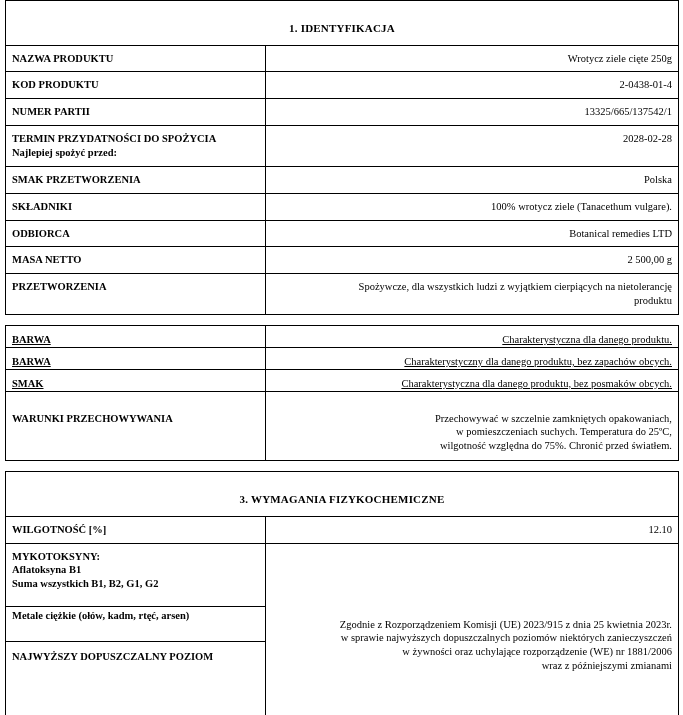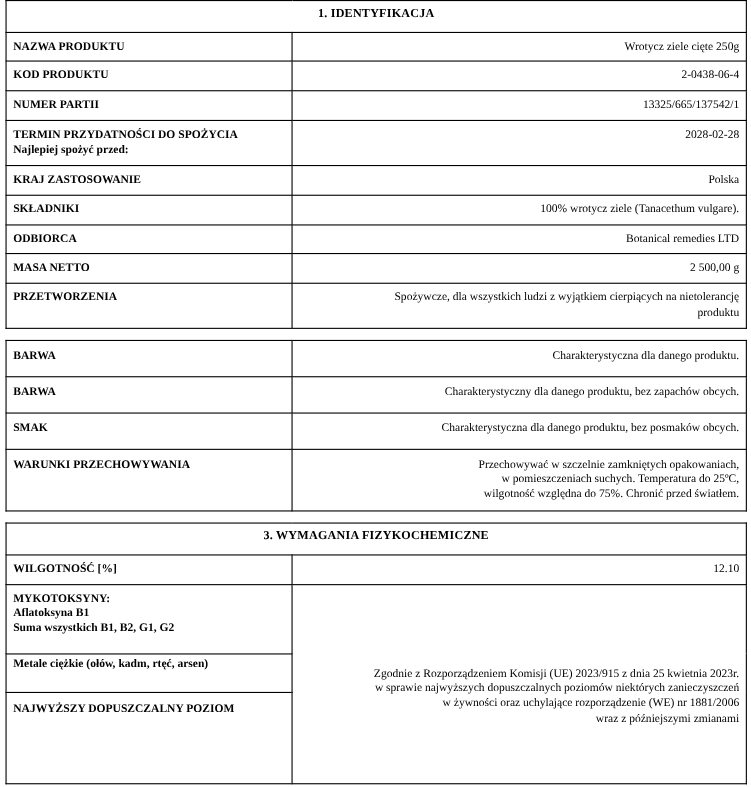--- a/index.html
+++ b/index.html
@@ -40,44 +40,44 @@
   }
 
   .spec-table .col-label { width: 260px; }
   .spec-table .col-value { width: 413px; }
 
   td.section-header {
     text-align: center;
     font-weight: bold;
     font-size: 11px;
     letter-spacing: 0.2px;
-    padding-top: 4px;
+    padding-top: 20px;
     padding-bottom: 9px;
     vertical-align: middle;
   }
 
   td.label-cell {
     font-weight: bold;
     font-size: 10.5px;
     margin-top: 12px;
   }
 
   td.value-cell {
     font-weight: normal;
     font-size: 10.5px;
     text-align: right;
   }
   .gap-md { height: 10px; line-height: 10px; font-size: 0; }
 
   .ln { display: block; white-space: pre; }
 
   .lead-space { white-space: pre; }
-  tr.r-xtall td { padding-top: 7px; padding-bottom: 11px; }
+  tr.r-xtall td { padding-top: 7px; padding-bottom: 0; text-decoration: underline; }
   tr.r-mid td { padding-top: 6px; padding-bottom: 6px; }
-  tr.r-block td { padding-top: 7px; padding-bottom: 7px; }
+  tr.r-block td { padding-top: 20px; padding-bottom: 7px; }
 </style>
 </head>
 <body>
 
 <div class="page">
 
   <table class="spec-table">
     <colgroup>
         <col class="col-label">
         <col class="col-value">
@@ -85,35 +85,35 @@
     <tbody>
       <tr>
         <td class="section-header" colspan="2">1. IDENTYFIKACJA</td>
       </tr>
       <tr class="r-mid">
         <td class="label-cell">NAZWA PRODUKTU</td>
         <td class="value-cell">Wrotycz ziele cięte 250g</td>
       </tr>
       <tr class="r-mid">
         <td class="label-cell">KOD PRODUKTU</td>
-        <td class="value-cell">2-0438-06-4</td>
+        <td class="value-cell">2-0438-01-4</td>
       </tr>
       <tr class="r-mid">
         <td class="label-cell">NUMER PARTII</td>
         <td class="value-cell">13325/665/137542/1</td>
       </tr>
       <tr class="r-mid">
         <td class="label-cell">
           <span class="ln">TERMIN PRZYDATNOŚCI DO SPOŻYCIA</span>
           <span class="ln">Najlepiej spożyć przed:</span>
         </td>
         <td class="value-cell">2028-02-28</td>
       </tr>
       <tr class="r-mid">
-        <td class="label-cell">KRAJ ZASTOSOWANIE</td>
+        <td class="label-cell">SMAK PRZETWORZENIA</td>
         <td class="value-cell">Polska</td>
       </tr>
       <tr class="r-mid">
         <td class="label-cell">SKŁADNIKI</td>
         <td class="value-cell">100% wrotycz ziele (Tanacethum vulgare).</td>
       </tr>
       <tr class="r-mid">
         <td class="label-cell">ODBIORCA</td>
         <td class="value-cell lead-space"> Botanical remedies LTD</td>
       </tr>

